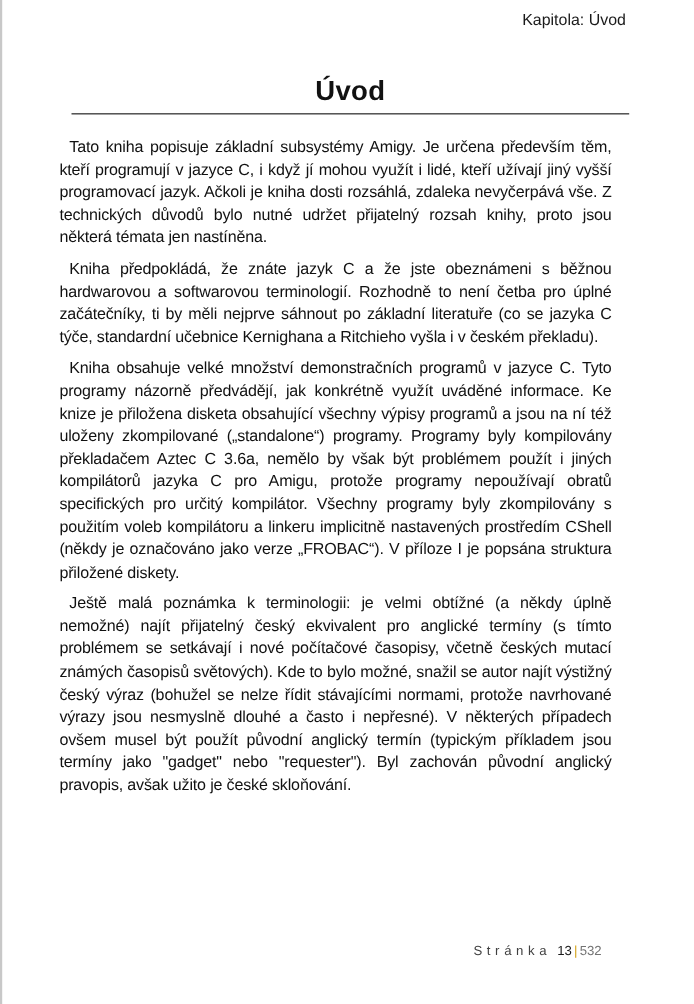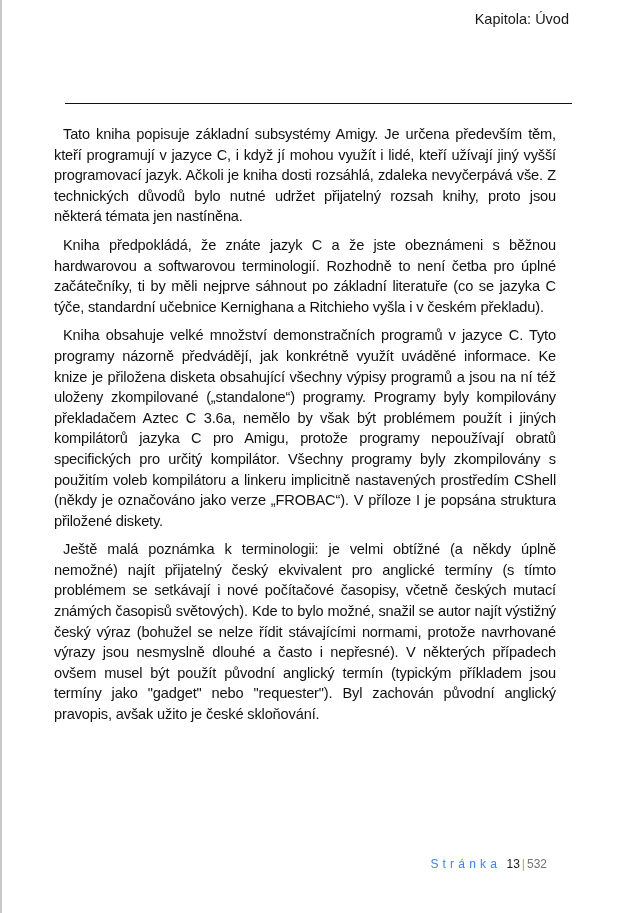--- a/index.html
+++ b/index.html
@@ -40,33 +40,34 @@
       text-align: justify;
       text-indent: 9px;
       color: #111;
       letter-spacing: -0.15px;
     }
     .footer {
       position: absolute; right: 84px; top: 857px;
       font-size: 12px; white-space: nowrap;
     }
     .footer .page-word {
-      color: #3b82f6; letter-spacing: 4.2px;
+      color: #404040; letter-spacing: 4.2px;
     }
     .footer .page-num { color: #1a1a1a; margin-left: 2px; }
     .footer .sep { color: #d4a017; margin: 0 2px; }
     .footer .page-total { color: #737373; }
   </style>
 </head>
 <body>
 
 <div class="page">
 
   <div class="running-header">Kapitola: Úvod</div>
 
+  <h1 class="title" style="margin:0;">Úvod</h1>
   <div class="title-rule"></div>
 
   <div class="body-text">
     <p class="para">Tato kniha popisuje základní subsystémy Amigy. Je určena především těm, kteří programují v jazyce C, i když jí mohou využít i lidé, kteří užívají jiný vyšší programovací jazyk. Ačkoli je kniha dosti rozsáhlá, zdaleka nevyčerpává vše. Z technických důvodů bylo nutné udržet přijatelný rozsah knihy, proto jsou některá témata jen nastíněna.</p>
     <p class="para">Kniha předpokládá, že znáte jazyk C a že jste obeznámeni s běžnou hardwarovou a softwarovou terminologií. Rozhodně to není četba pro úplné začátečníky, ti by měli nejprve sáhnout po základní literatuře (co se jazyka C týče, standardní učebnice Kernighana a Ritchieho vyšla i v českém překladu).</p>
     <p class="para">Kniha obsahuje velké množství demonstračních programů v jazyce C. Tyto programy názorně předvádějí, jak konkrétně využít uváděné informace. Ke knize je přiložena disketa obsahující všechny výpisy programů a jsou na ní též uloženy zkompilované („standalone“) programy. Programy byly kompilovány překladačem Aztec C 3.6a, nemělo by však být problémem použít i jiných kompilátorů jazyka C pro Amigu, protože programy nepoužívají obratů specifických pro určitý kompilátor. Všechny programy byly zkompilovány s použitím voleb kompilátoru a linkeru implicitně nastavených prostředím CShell (někdy je označováno jako verze „FROBAC“). V příloze I je popsána struktura přiložené diskety.</p>
     <p class="para">Ještě malá poznámka k terminologii: je velmi obtížné (a někdy úplně nemožné) najít přijatelný český ekvivalent pro anglické termíny (s tímto problémem se setkávají i nové počítačové časopisy, včetně českých mutací známých časopisů světových). Kde to bylo možné, snažil se autor najít výstižný český výraz (bohužel se nelze řídit stávajícími normami, protože navrhované výrazy jsou nesmyslně dlouhé a často i nepřesné). V některých případech ovšem musel být použít původní anglický termín (typickým příkladem jsou termíny jako "gadget" nebo "requester"). Byl zachován původní anglický pravopis, avšak užito je české skloňování.</p>
   </div>
 
   <div class="footer">

